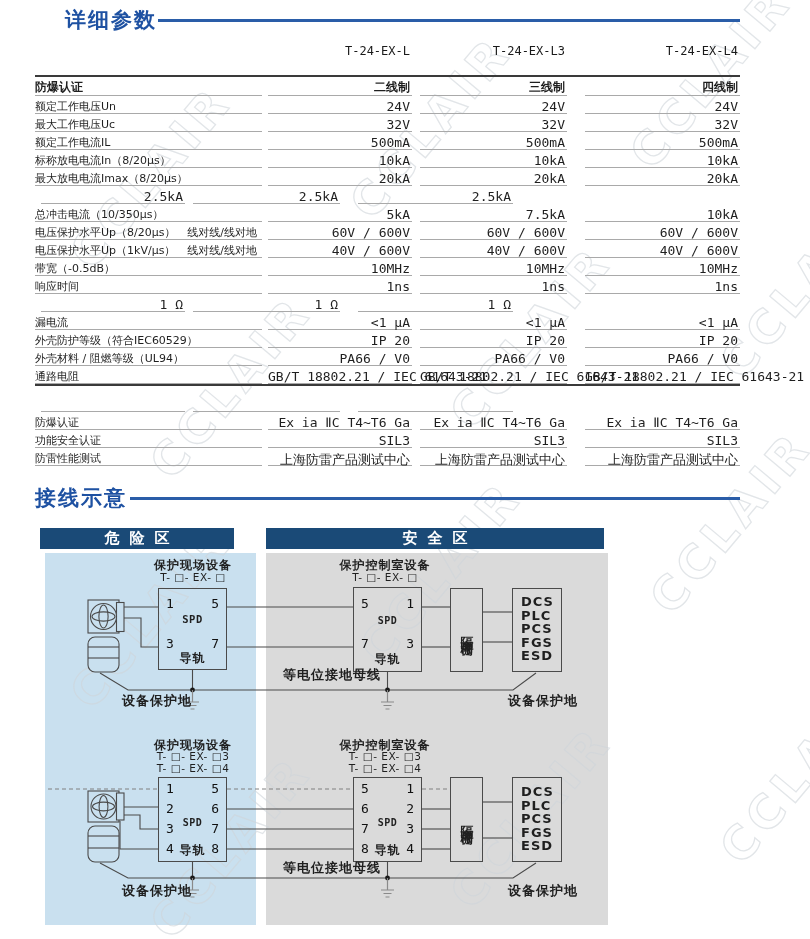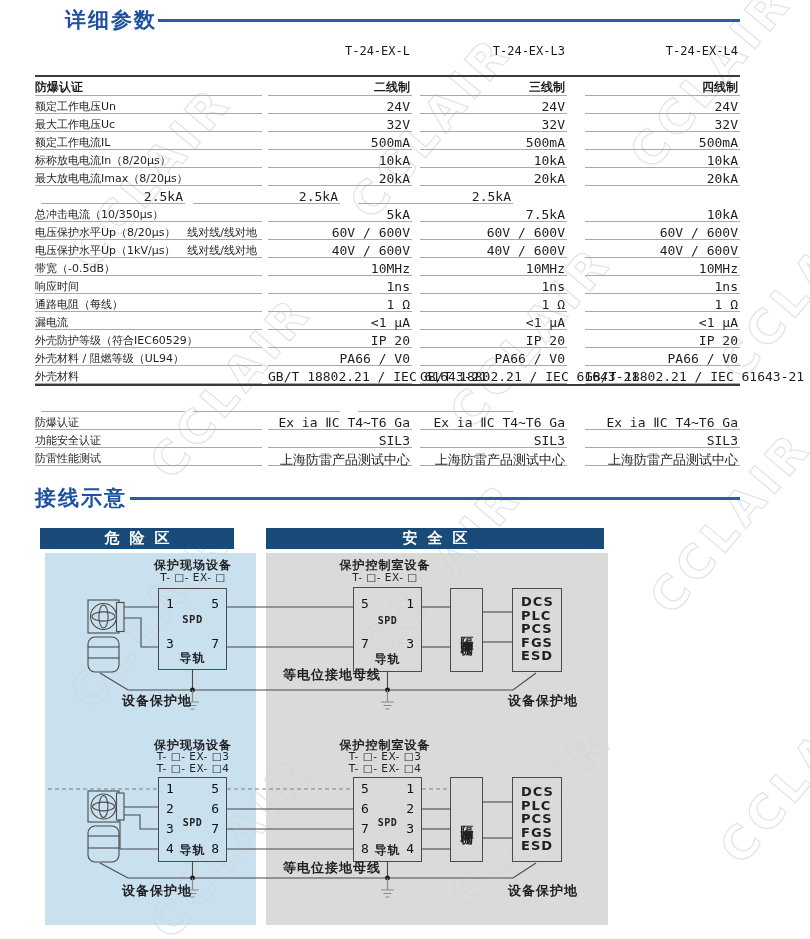--- a/index.html
+++ b/index.html
@@ -176,23 +176,20 @@
         </div>
         <div class="t-row">
           <div class="c-label">
             <span>响应时间</span>
           </div>
           <div class="c-val c-v1">1ns</div>
           <div class="c-val c-v2">1ns</div>
           <div class="c-val c-v3">1ns</div>
         </div>
         <div class="t-row">
-          <div class="c-label">
-            <span>通路电阻（每线）</span>
-          </div>
           <div class="c-val c-v1">1 Ω</div>
           <div class="c-val c-v2">1 Ω</div>
           <div class="c-val c-v3">1 Ω</div>
         </div>
         <div class="t-row">
           <div class="c-label">
             <span>漏电流</span>
           </div>
           <div class="c-val c-v1">&lt;1 μA</div>
           <div class="c-val c-v2">&lt;1 μA</div>
@@ -209,21 +206,21 @@
         <div class="t-row">
           <div class="c-label">
             <span>外壳材料 / 阻燃等级（UL94）</span>
           </div>
           <div class="c-val c-v1">PA66 / V0</div>
           <div class="c-val c-v2">PA66 / V0</div>
           <div class="c-val c-v3">PA66 / V0</div>
         </div>
         <div class="t-row">
           <div class="c-label">
-            <span>外壳材料</span>
+            <span>通路电阻</span>
           </div>
           <div class="c-val c-v1">GB/T 18802.21 / IEC 61643-21</div>
           <div class="c-val c-v2">GB/T 18802.21 / IEC 61643-21</div>
           <div class="c-val c-v3">GB/T 18802.21 / IEC 61643-21</div>
         </div>
       </div>
     <div class="rule-dark"></div>
     <div class="cert-head">
       <div class="h-val w-1"></div>
       <div class="h-val w-2"></div>

